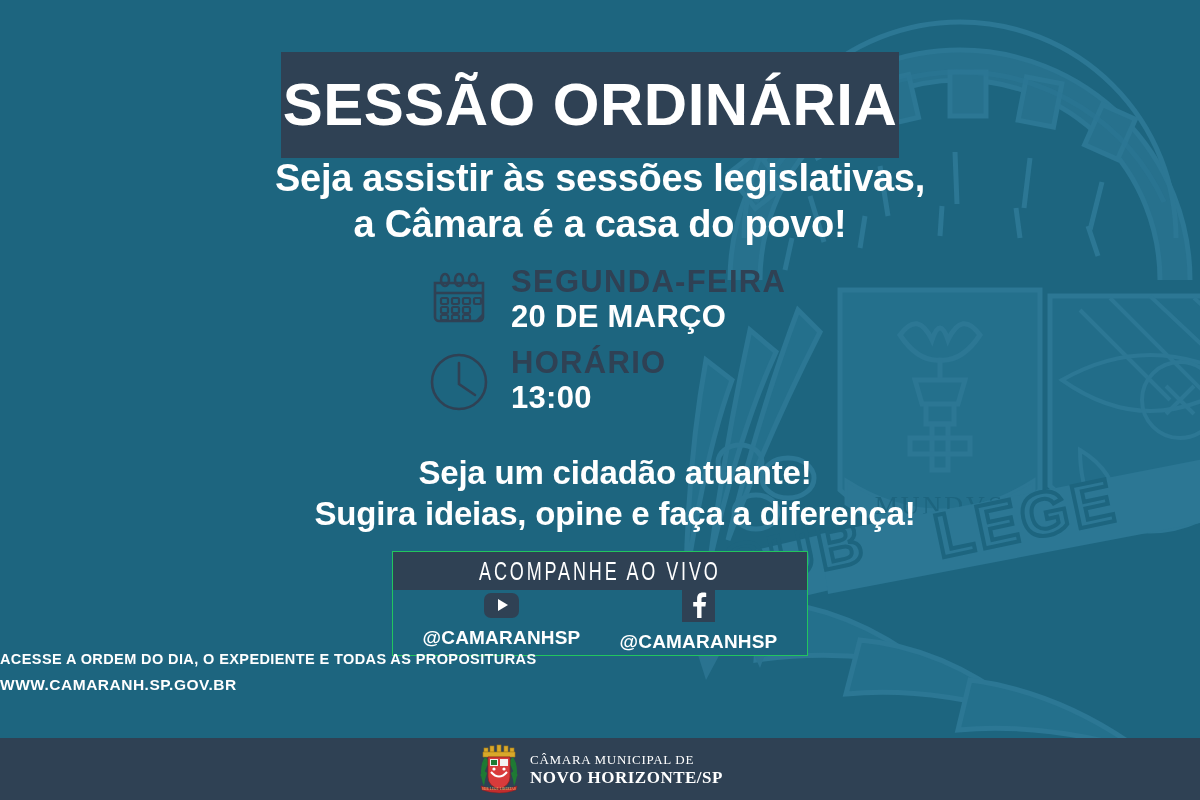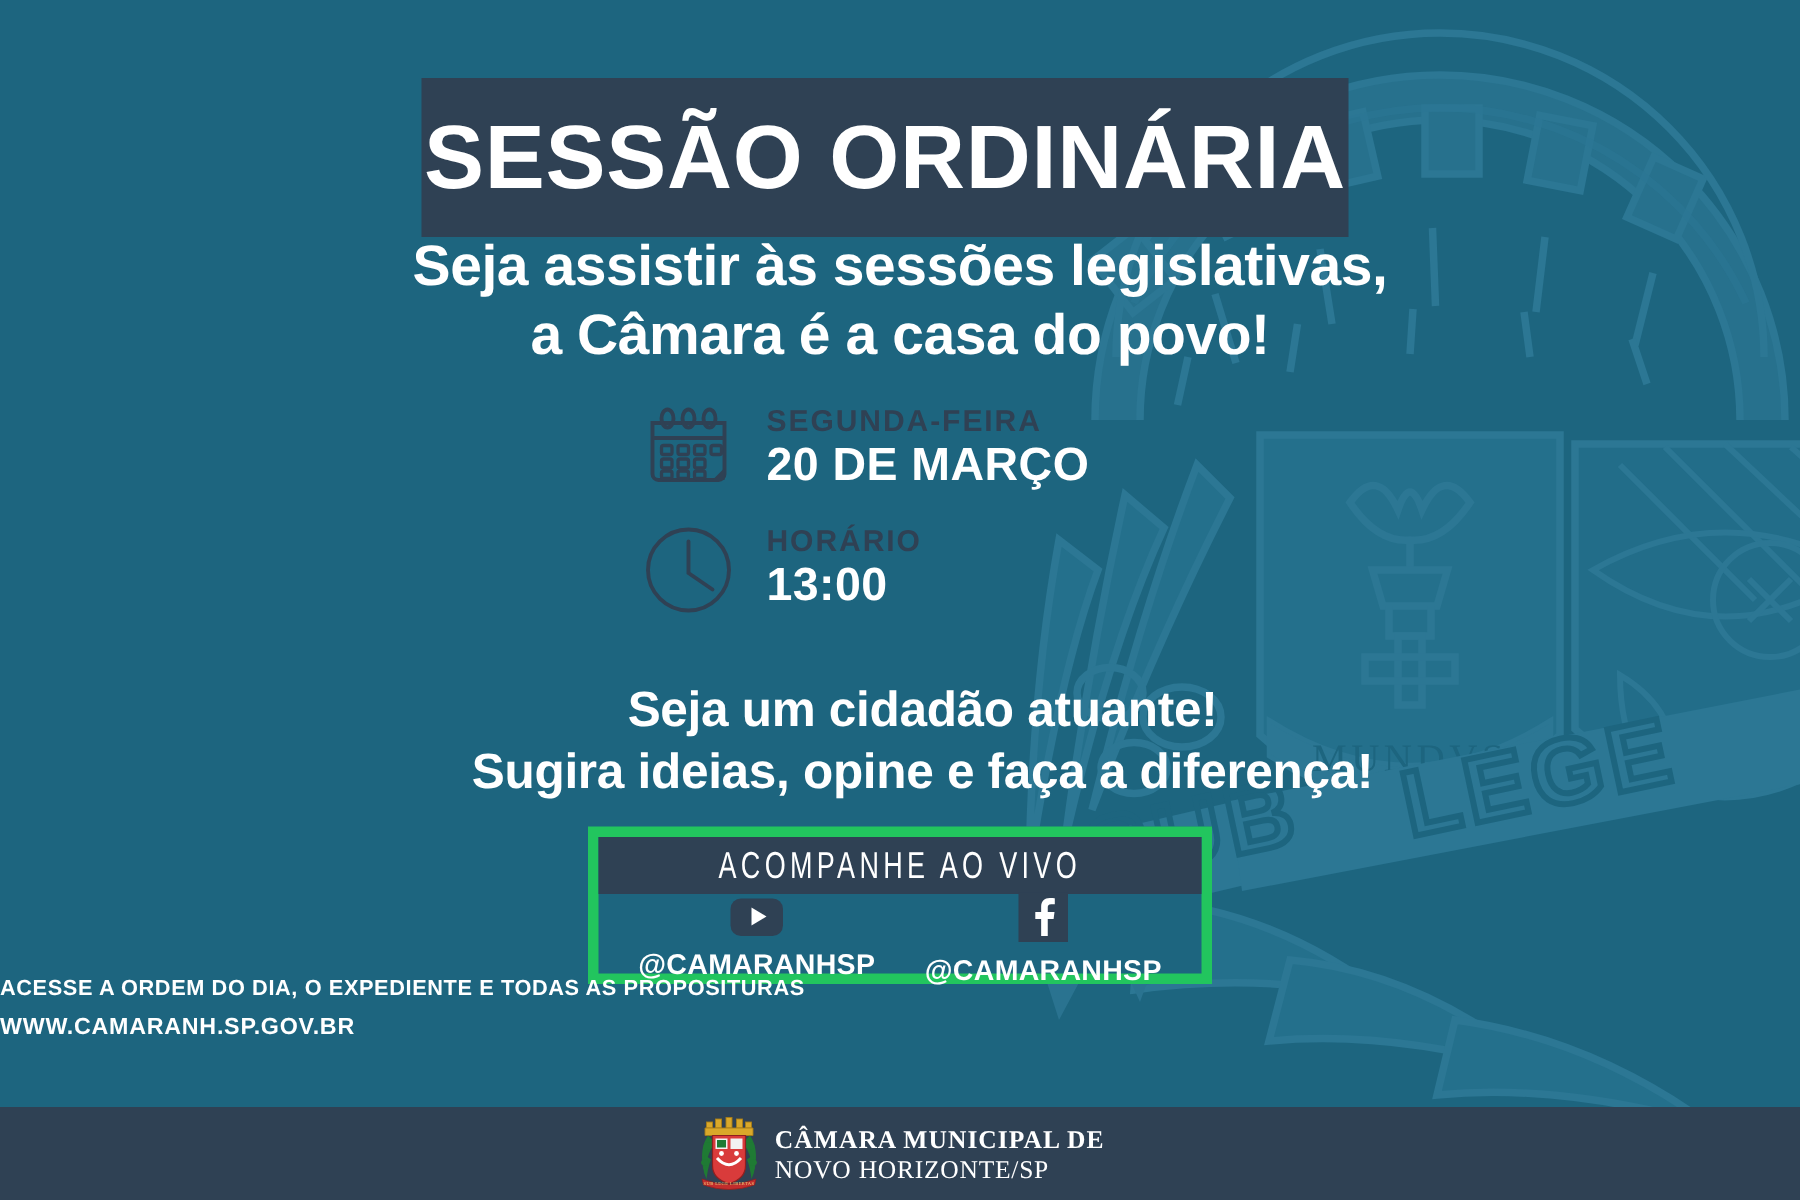--- a/index.html
+++ b/index.html
@@ -73,21 +73,21 @@
   }
   .info-icon {
     width:68px; height:68px;
     flex:0 0 68px;
     display:flex; align-items:center; justify-content:center;
   }
   .info-icon svg { display:block; }
   .info-text { display:flex; flex-direction:column; justify-content:center; }
   .info-label {
     color:#2f4154;
-    font-size:20px;
+    font-size:31px;
     font-weight:bold;
     letter-spacing:1.3px;
     line-height:1.06;
   }
   .info-value {
     color:#ffffff;
     font-size:31px;
     font-weight:bold;
     letter-spacing:0.3px;
     line-height:1.18;
@@ -105,21 +105,21 @@
     line-height:1.25;
     letter-spacing:-0.2px;
   }
   .message .line { display:block; }
 
   
   .live-box {
     position:absolute;
     left:392px; top:551px;
     width:416px; height:105px;
-    border:7px solid #22c55e;
+    border:1px solid #22c55e;
     background:#1d657f;
   }
   .live-header {
     background:#2f4154;
     height:38px;
     display:flex; align-items:center; justify-content:center;
   }
   .live-header-text {
     color:#ffffff;
     font-size:25px;
@@ -192,30 +192,30 @@
     display:flex;
     align-items:center;
     justify-content:center;
     gap:9px;
   }
   .footer-crest { width:44px; height:50px; display:block; }
   .footer-text { display:flex; flex-direction:column; line-height:1; }
   .footer-line1 {
     color:#ffffff;
     font-family:"Liberation Serif", serif;
-    font-size:17px;
-    font-weight:bold;
+    font-size:13px;
+    font-weight:normal;
     letter-spacing:0.7px;
     margin-bottom:3px;
   }
   .footer-line2 {
     color:#ffffff;
     font-family:"Liberation Serif", serif;
     font-size:17px;
-    font-weight:normal;
+    font-weight:bold;
     letter-spacing:0.5px;
   }
 </style>
 </head>
 <body>
 
 <div class="poster">
 
   <div class="watermark">
     <svg viewBox="0 0 660 760" xmlns="http://www.w3.org/2000/svg">

